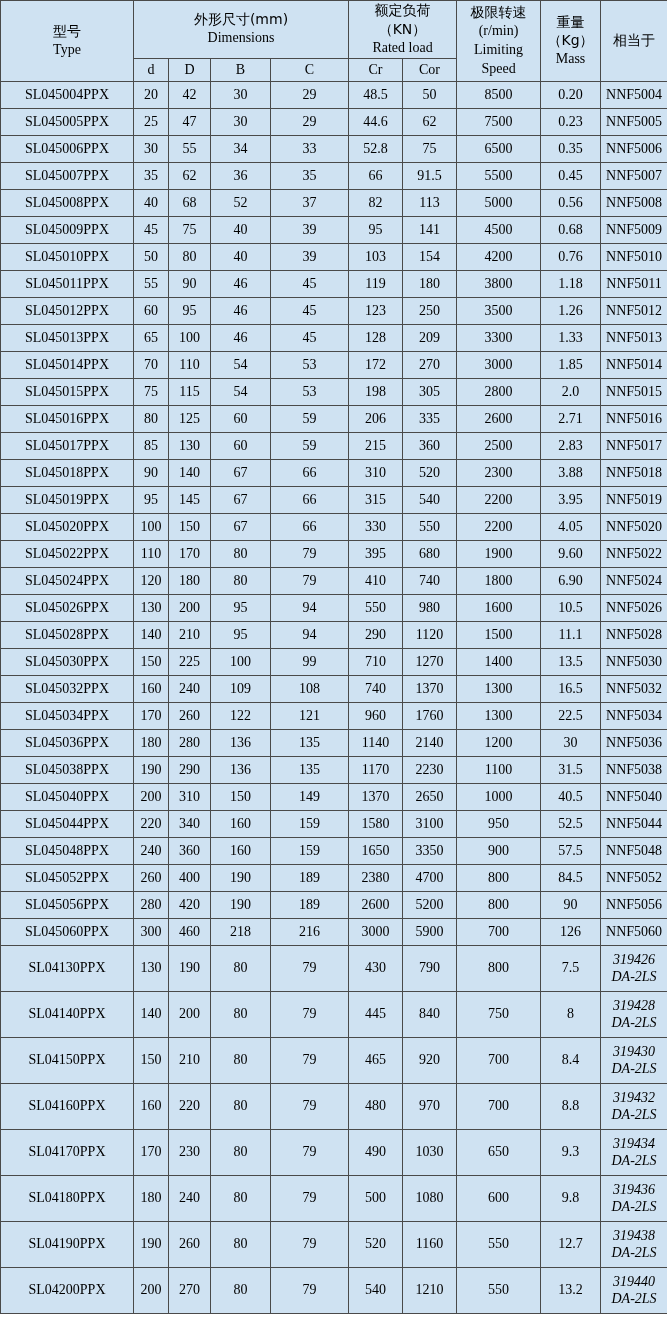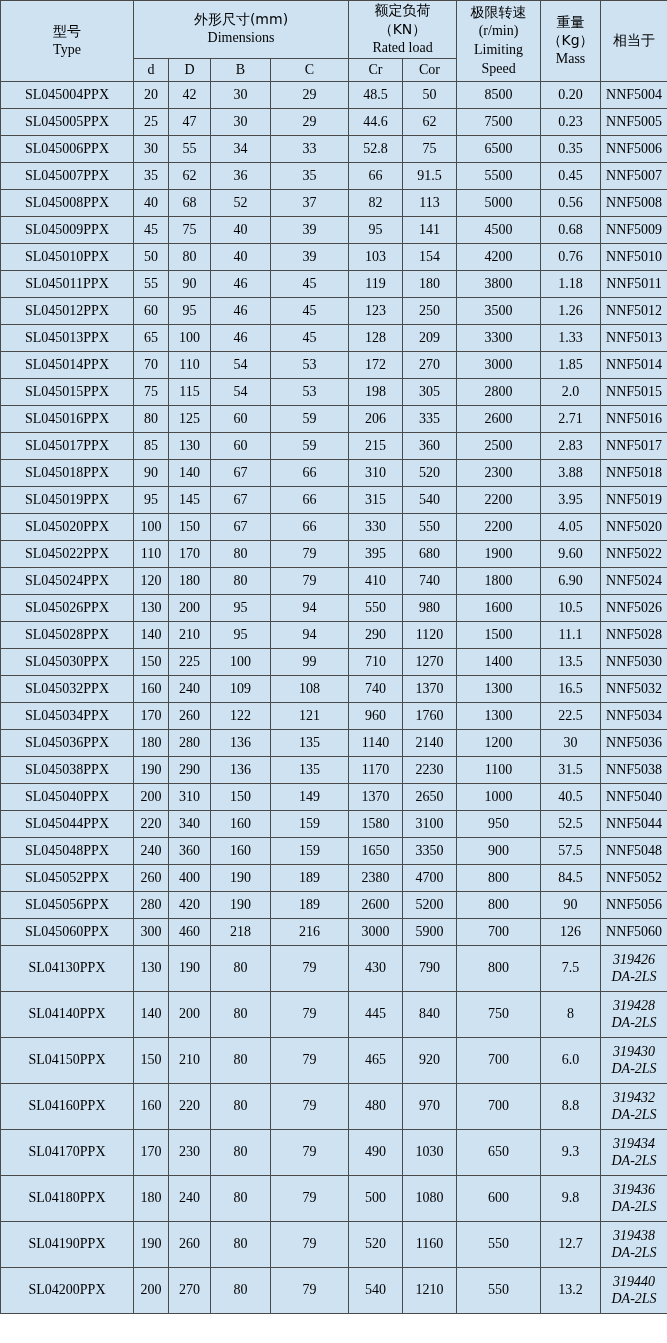--- a/index.html
+++ b/index.html
@@ -544,21 +544,21 @@
       </tr>
       <tr class="tall">
         <td>SL04150PPX</td>
         <td>150</td>
         <td>210</td>
         <td>80</td>
         <td>79</td>
         <td>465</td>
         <td>920</td>
         <td>700</td>
-        <td>6.0</td>
+        <td>8.4</td>
         <td class="equiv-two">
           <div>319430</div>
           <div>DA-2LS</div>
         </td>
       </tr>
       <tr class="tall">
         <td>SL04160PPX</td>
         <td>160</td>
         <td>220</td>
         <td>80</td>

